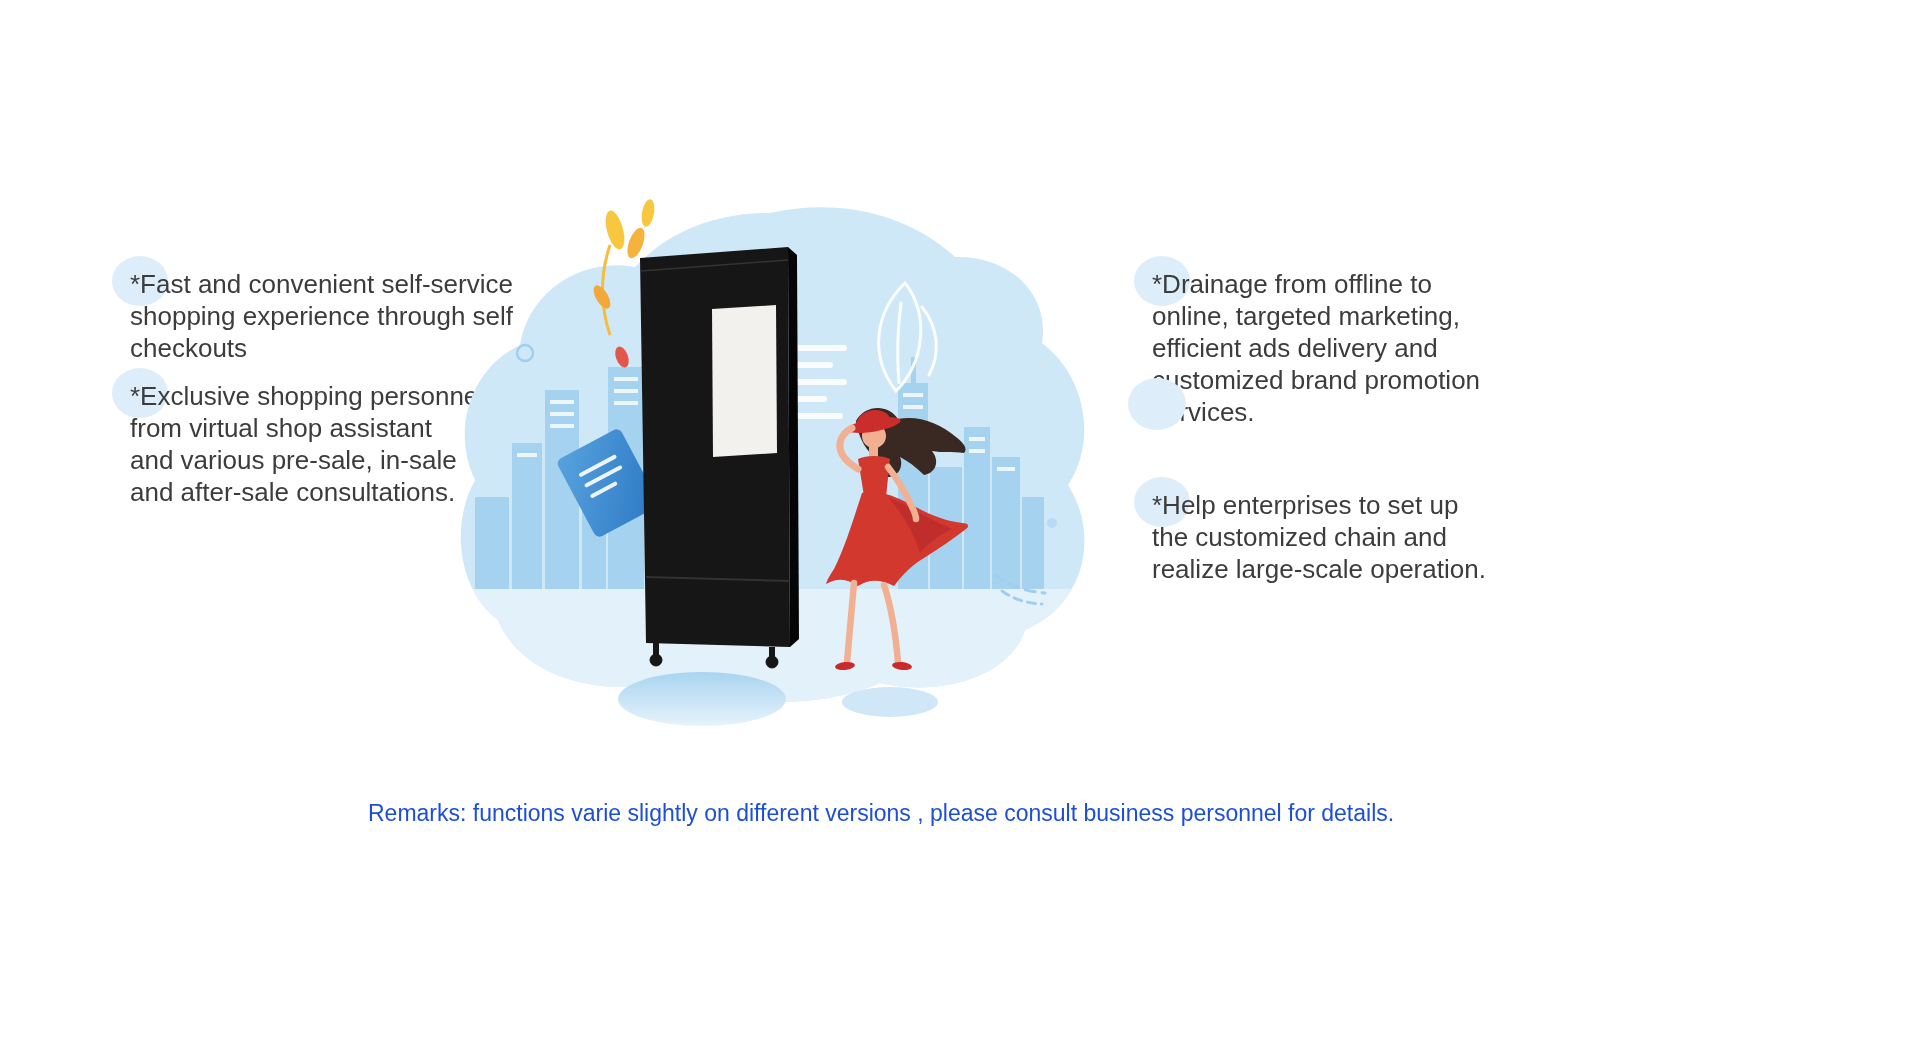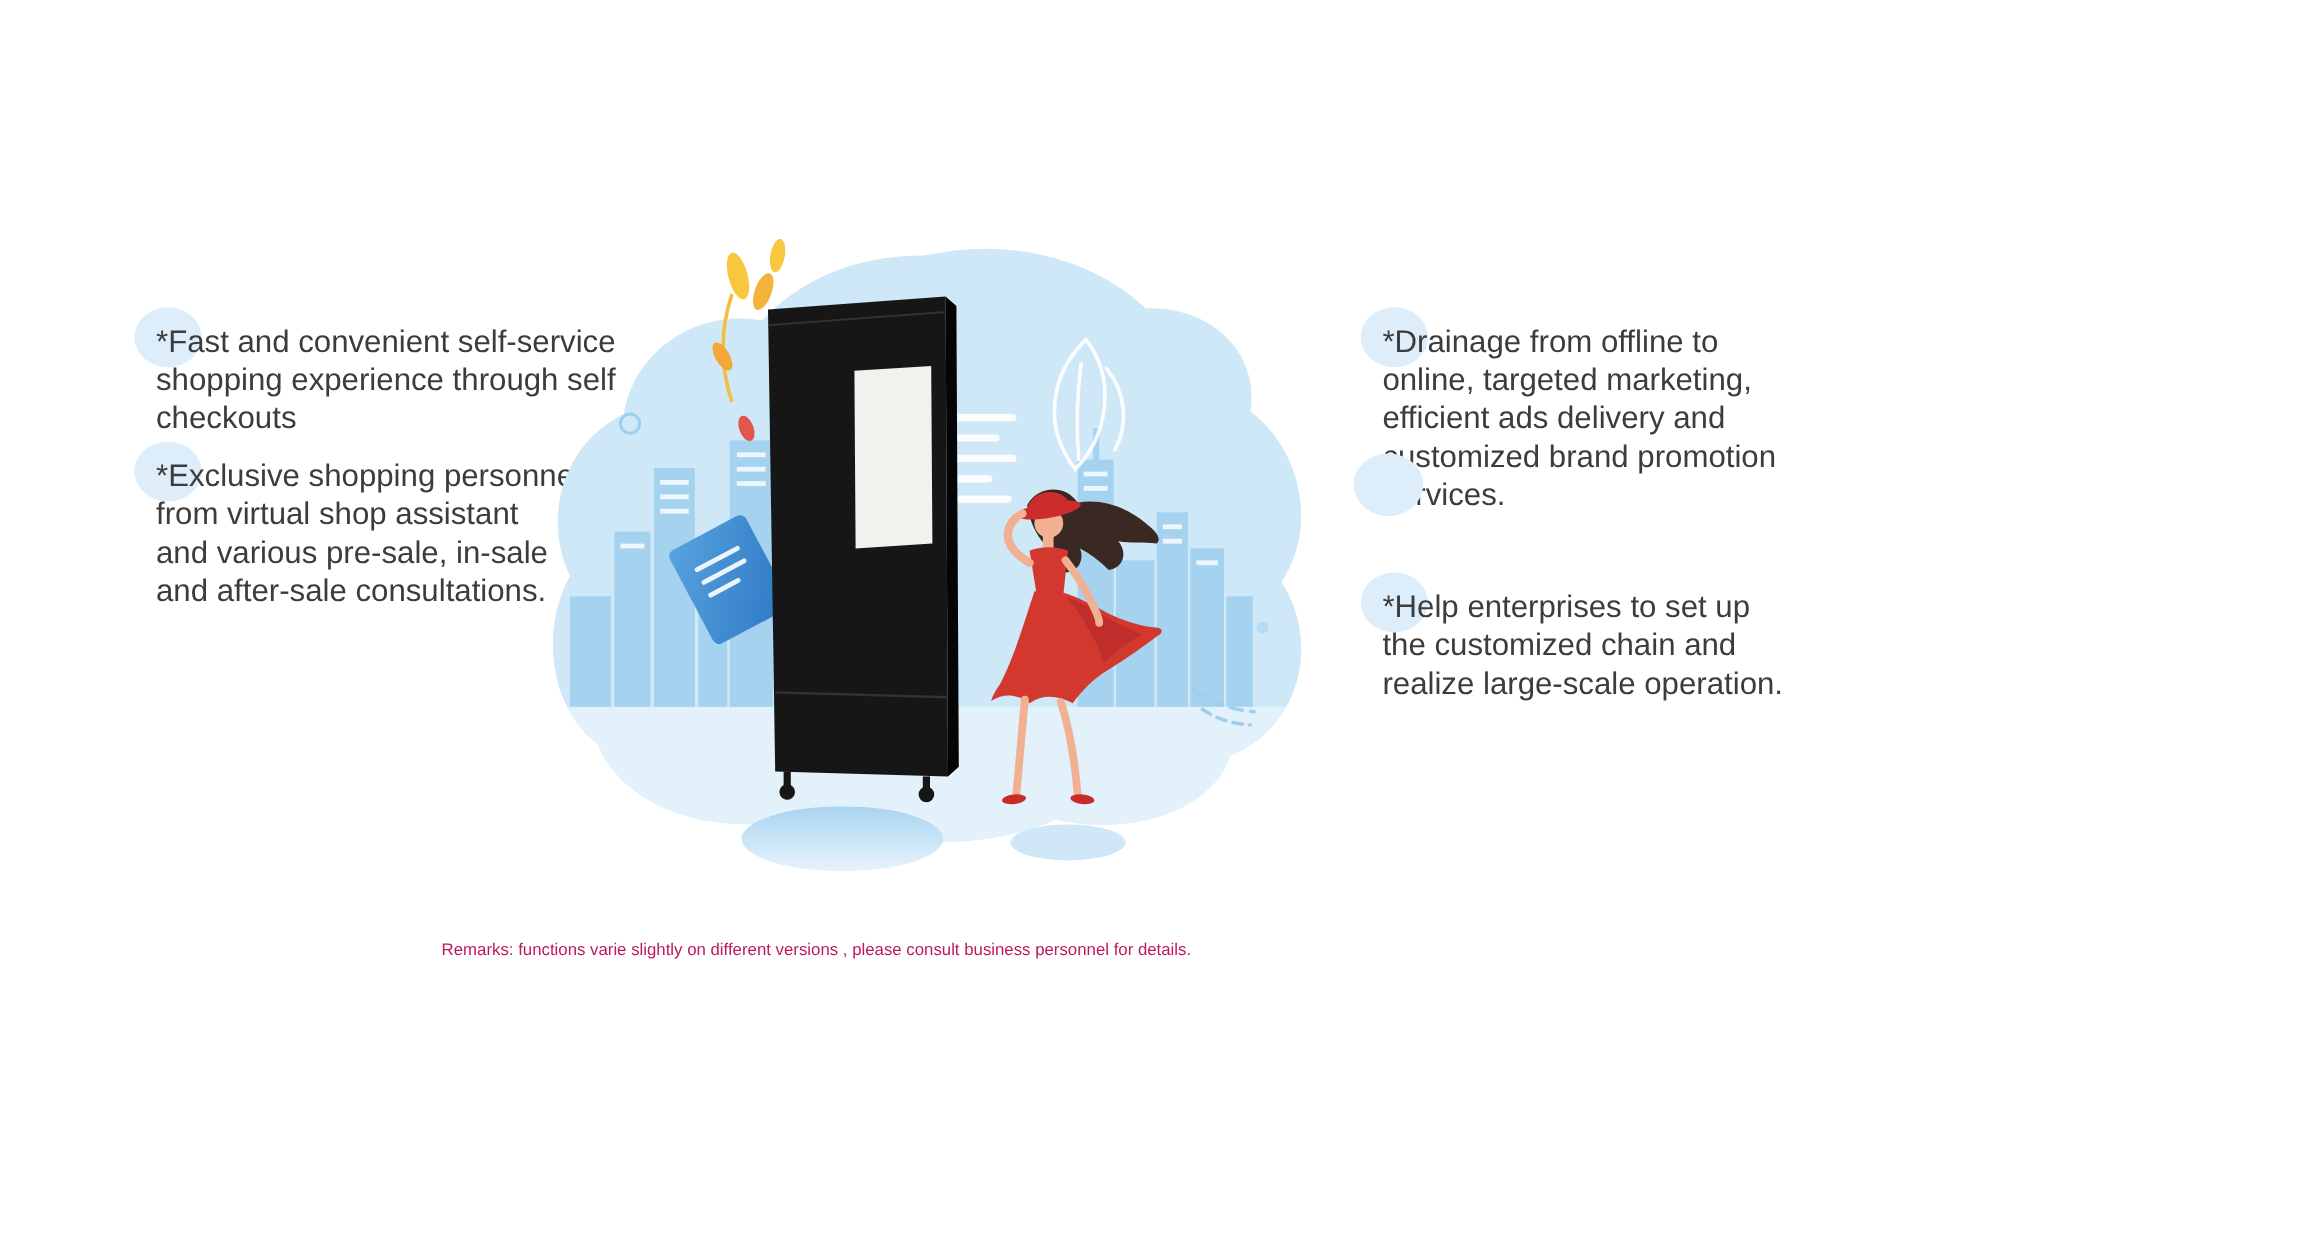--- a/index.html
+++ b/index.html
@@ -47,24 +47,24 @@
     left: 1128px;
     top: 378px;
     width: 58px;
     height: 52px;
     background: #ddeefa;
     border-radius: 50%;
   }
   .remarks {
     position: absolute;
     left: 368px;
-    top: 777px;
-    font-size: 14px;
+    top: 799px;
+    font-size: 23px;
     line-height: 28px;
-    color: #be185d;
+    color: #1d4ed8;
     white-space: pre;
   }
   .illustration {
     position: absolute;
     left: 450px;
     top: 185px;
     width: 660px;
     height: 580px;
   }
 </style>

